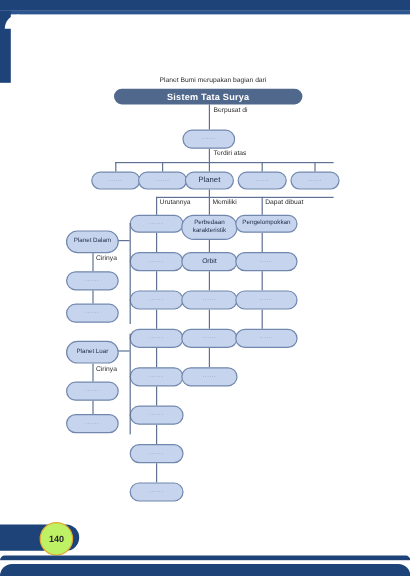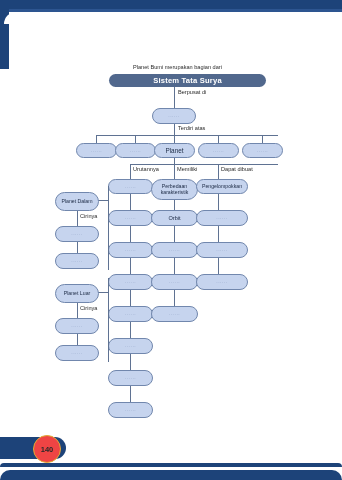--- a/index.html
+++ b/index.html
@@ -54,21 +54,21 @@
     position:absolute;left:0;bottom:21px;width:342px;height:22px;
   }
   .footer-tab{
     position:absolute;left:0;top:0;width:66px;height:22px;
     background:#1d4379;
     border-top-right-radius:11px;border-bottom-right-radius:11px;
   }
   .page-badge{
     position:absolute;left:33px;top:-2px;
     width:26px;height:26px;border-radius:50%;
-    background:#ef4444;
+    background:#bef264;
     border:1.5px solid #e0ac34;
     display:flex;align-items:center;justify-content:center;
     font-size:7.5px;font-weight:bold;color:#2a2a2a;
     font-family:"Liberation Sans", sans-serif;
   }
   .footer-text{
     position:absolute;left:66px;top:6px;
     font-size:7.2px;color:#26303d;letter-spacing:.05px;
     white-space:nowrap;
   }
@@ -128,21 +128,21 @@
 
   <div class="frame-top"></div>
   <div class="frame-top-inner"></div>
   <div class="frame-left"></div>
   <div class="frame-left-round"></div>
 
   <div class="diagram">
 
     <div class="cap" style="left:133px;top:64px;">Planet Bumi merupakan bagian dari</div>
 
-    <div class="title-bar" style="left:109px;top:74px;width:157px;height:13px;">Sistem Tata Surya</div>
+    <div class="title-bar" style="left:95px;top:74px;width:157px;height:13px;">Sistem Tata Surya</div>
 
     <div class="ln lnv" style="left:174px;top:87px;height:21px;"></div>
     <div class="cap" style="left:178px;top:89px;">Berpusat di</div>
 
     <div class="node blank" style="left:152px;top:108px;width:44px;height:16px;">......</div>
 
     <div class="ln lnv" style="left:174px;top:124px;height:11px;"></div>
     <div class="cap" style="left:178px;top:125px;">Terdiri atas</div>
     <div class="ln lnh" style="left:96px;top:135px;width:182px;"></div>
     <div class="ln lnv" style="left:96px;top:135px;height:8px;"></div>

